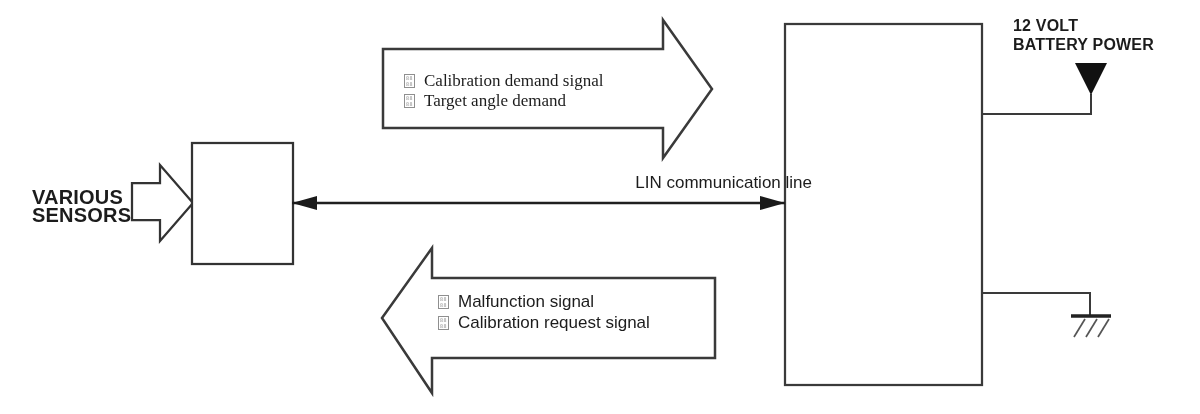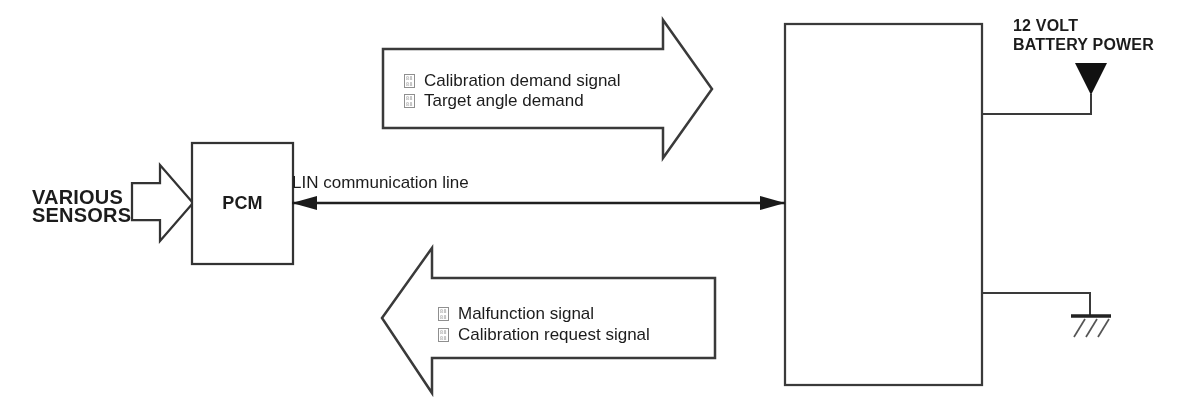--- a/index.html
+++ b/index.html
@@ -3,26 +3,26 @@
 <meta charset="utf-8">
 <style>
   html,body{margin:0;padding:0;background:#ffffff;}
   body{font-family:"Liberation Sans","DejaVu Sans",sans-serif;color:#1c1c1c;}
   .stage{position:relative;width:1200px;height:414px;background:#ffffff;overflow:hidden;}
   .art{position:absolute;left:0;top:0;}
   .txt{position:absolute;white-space:nowrap;}
   .bold{font-weight:bold;letter-spacing:.2px;}
   .lbl-various{left:32px;top:188px;font-size:20px;line-height:18px;}
   .lbl-pcm{left:192px;top:143px;width:101px;height:121px;display:flex;align-items:center;justify-content:center;font-size:18px;}
-  .lbl-lin{left:292px;top:173px;width:480px;text-align:left;font-size:17px;}
+  .lbl-lin{left:292px;top:173px;width:480px;text-align:right;font-size:17px;padding-left:40px;}
   .lbl-shutter{left:838px;top:186px;font-size:18px;line-height:21px;}
   .lbl-battery{left:1013px;top:17px;font-size:16px;line-height:18.5px;}
   .signals{position:absolute;}
-  .signals-top{left:404px;top:71px;}
-  .signals-bottom{left:438px;top:292px;margin-top:12px;}
+  .signals-top{left:404px;top:71px;font-family:Liberation Serif, serif;}
+  .signals-bottom{left:438px;top:292px;}
   .sig{display:flex;align-items:center;height:20px;font-size:17px;}
   .signals-bottom .sig{height:20.5px;}
   .tofu{position:relative;display:inline-block;width:11px;height:14px;border:1px solid #8f8f8f;box-sizing:border-box;margin-right:9px;flex:0 0 auto;overflow:hidden;}
   .tofu::before{content:"88\A 88";white-space:pre;position:absolute;left:1px;top:0px;font-family:"DejaVu Sans Mono",monospace;font-size:5px;line-height:6px;color:#8f8f8f;letter-spacing:.6px;}
 </style>
 </head>
 <body>
 
 <div class="stage">
 
@@ -58,21 +58,20 @@
         <line x1="1109" y1="319" x2="1098" y2="337" stroke="#555555" stroke-width="1.7"></line>
       </g>
     </g>
   </svg>
 
   <div class="txt bold lbl-various">
     <div>VARIOUS</div>
     <div>SENSORS</div>
   </div>
 
-  <div class="txt bold lbl-pcm">PCM</div>
 
   <div class="txt lbl-lin">LIN communication line</div>
 
   <div class="signals signals-top">
     <div class="sig">
       <span class="tofu"></span>
       <span>Calibration demand signal</span>
     </div>
     <div class="sig">
       <span class="tofu"></span>

